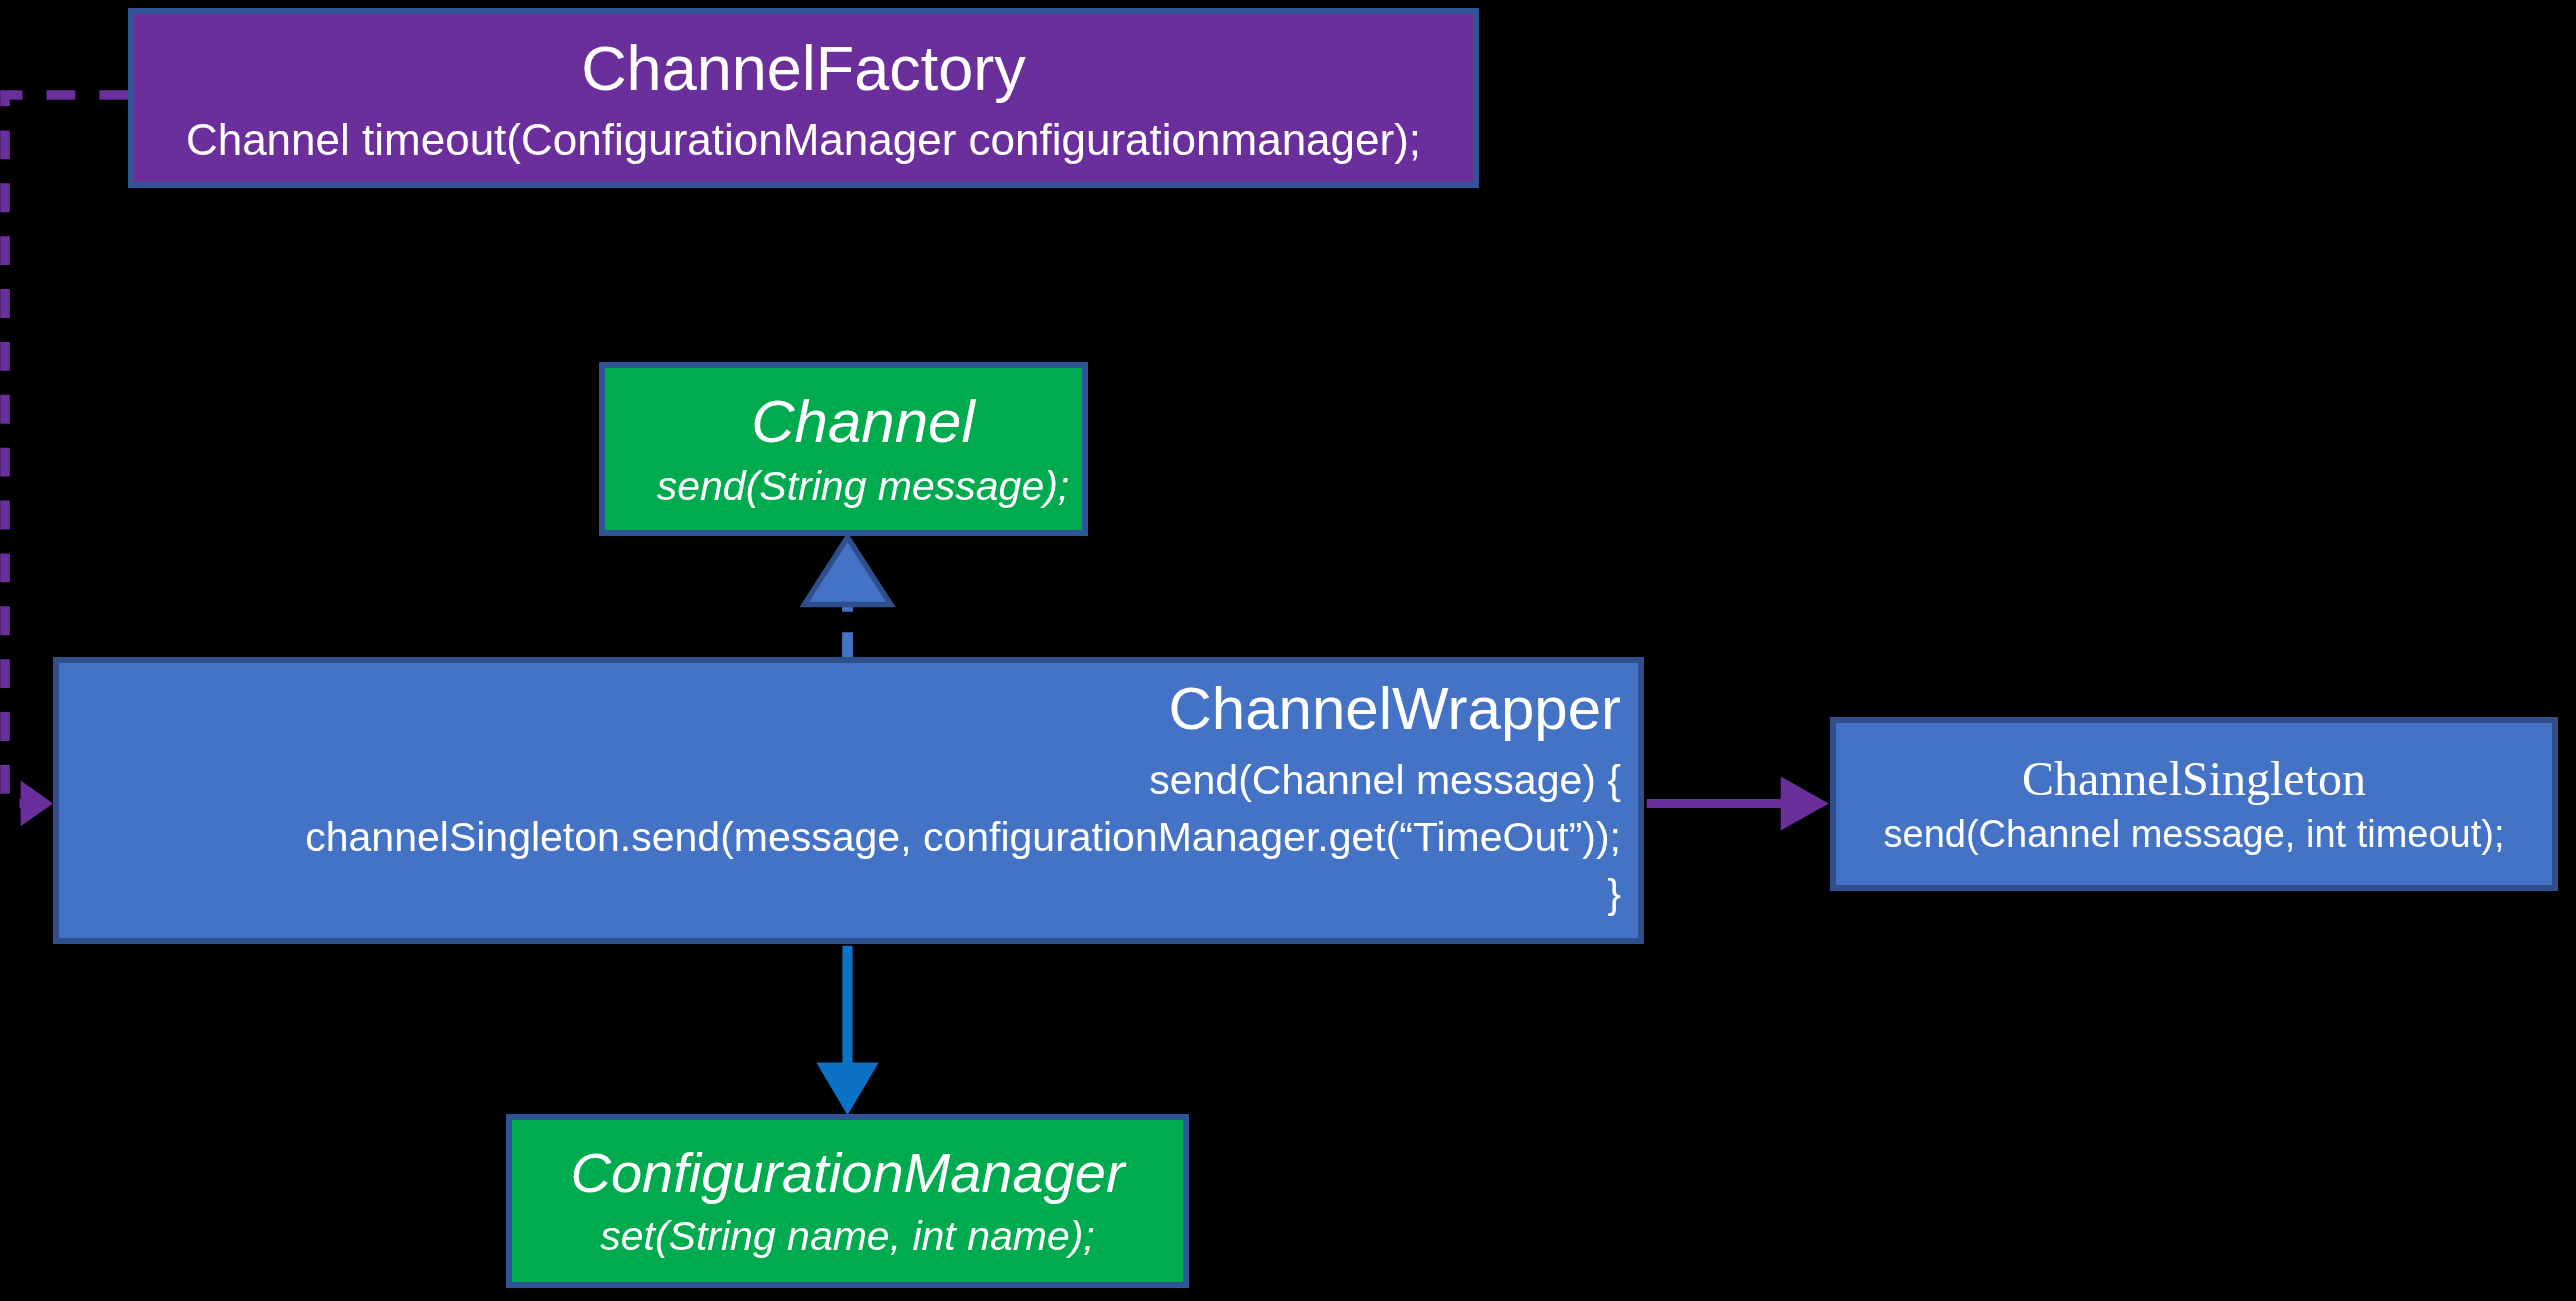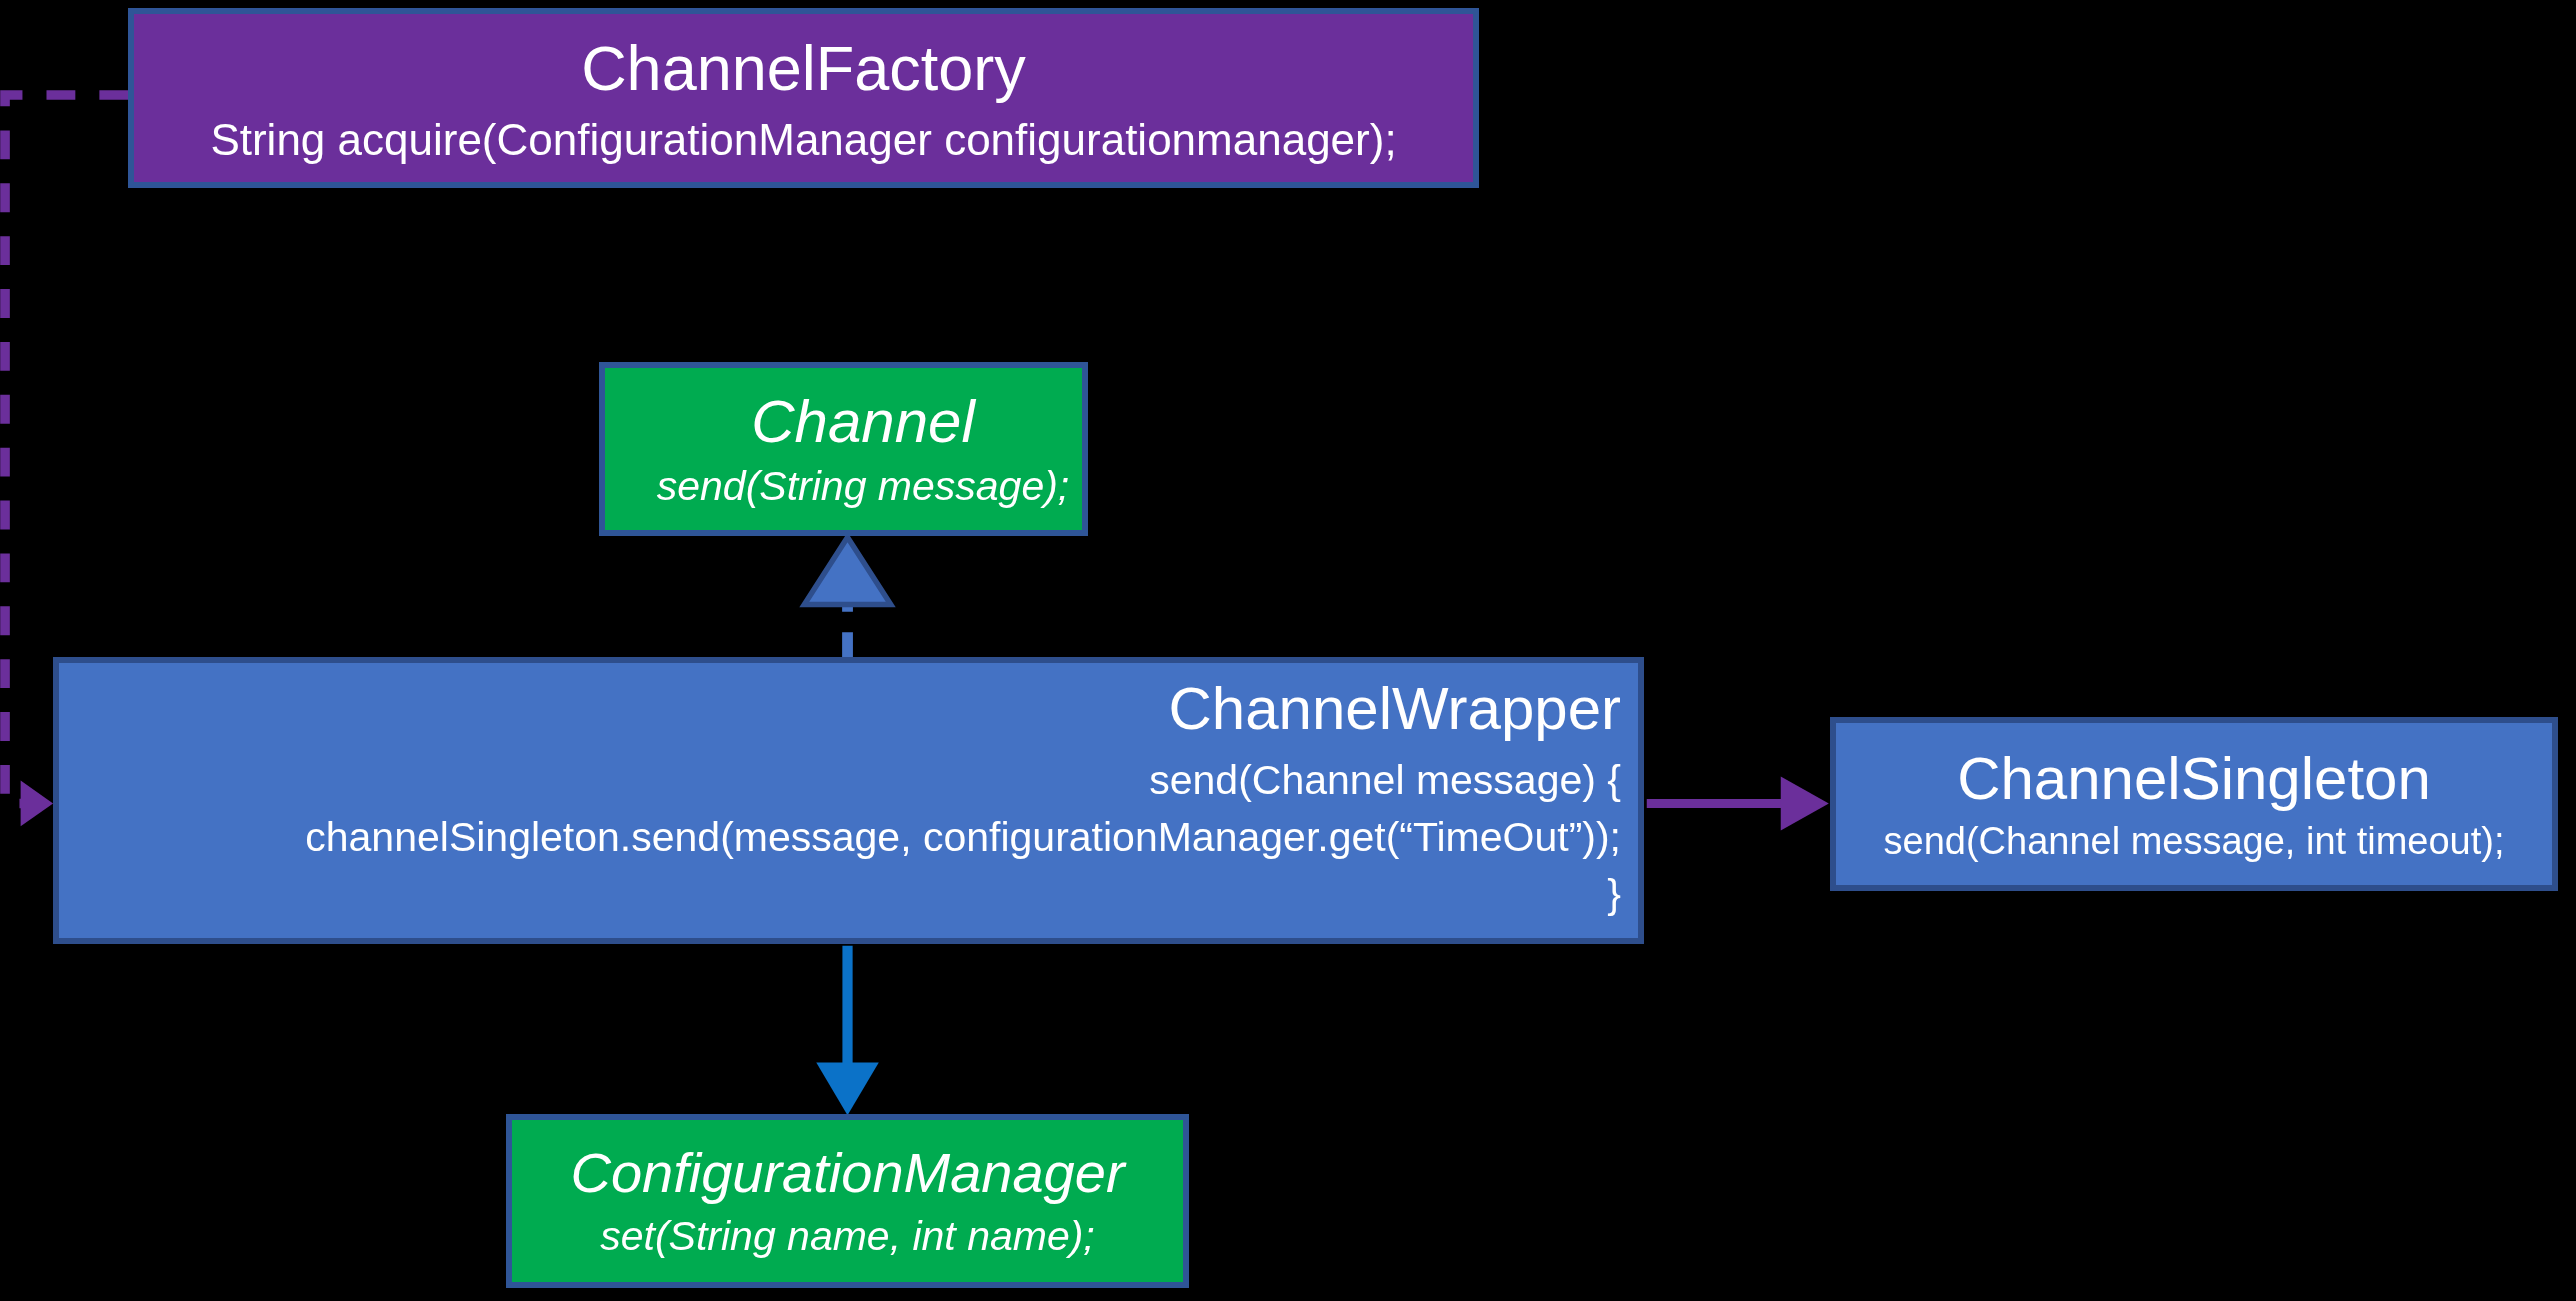--- a/index.html
+++ b/index.html
@@ -74,21 +74,21 @@
   #node-wrapper .body-line { font-size: 41px; line-height: 1.38; }
   #node-wrapper .code-indent { padding-left: 71px; }
 
   
   #node-singleton {
     left: 1830px; top: 717px; width: 728px; height: 174px;
     background: #4472C4;
     border: 6px solid #2E4E8C;
     gap: 1.2px;
   }
-  #node-singleton .title { font-size: 60px; }
+  #node-singleton .title { font-size: 48px; font-family: Liberation Serif, serif; }
   #node-singleton .body-line { font-size: 38px; }
 
   
   #node-configmgr {
     left: 506px; top: 1114px; width: 683px; height: 174px;
     background: #00AB50;
     border: 6px solid #2F5597;
     gap: 2px;
   }
   #node-configmgr .title { font-size: 56px; }
@@ -117,21 +117,21 @@
 
     <line x1="2740" y1="1337" x2="2975" y2="1337" stroke="#6B2F9B" stroke-width="15"></line>
     <polygon points="3043,1337 2963,1292 2963,1382" fill="#6B2F9B"></polygon>
 
     <line x1="1410" y1="1574" x2="1410" y2="1786" stroke="#0B72C8" stroke-width="17"></line>
     <polygon points="1410,1856 1358,1768 1462,1768" fill="#0B72C8"></polygon>
   </svg>
 
   <div class="node" id="node-factory">
     <div class="title">ChannelFactory</div>
-    <div class="body-line">String acquire(ConfigurationManager configurationmanager);</div>
+    <div class="body-line">Channel timeout(ConfigurationManager configurationmanager);</div>
   </div>
 
   <div class="node" id="node-channel">
     <div class="title italic">Channel</div>
     <div class="body-line italic">send(String message);</div>
   </div>
 
   <div class="node" id="node-wrapper">
     <div class="title">ChannelWrapper</div>
     <div class="body-line">send(Channel message) {</div>

